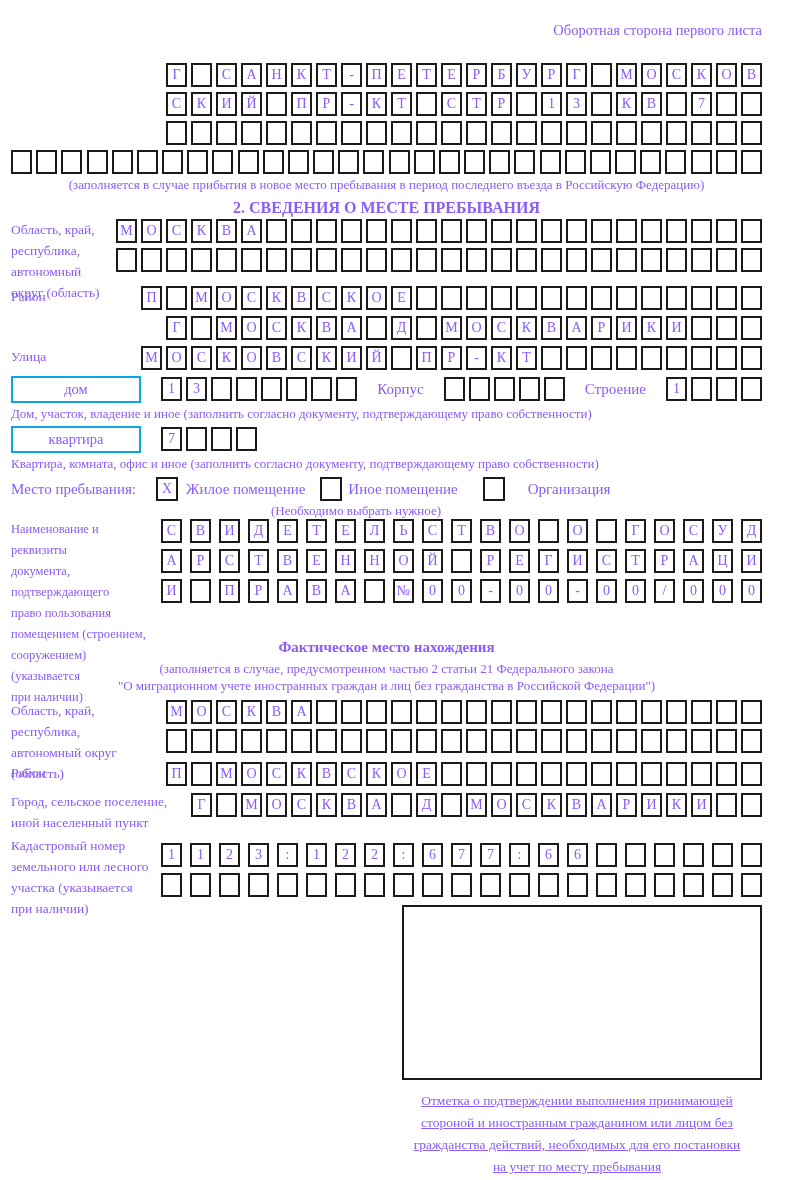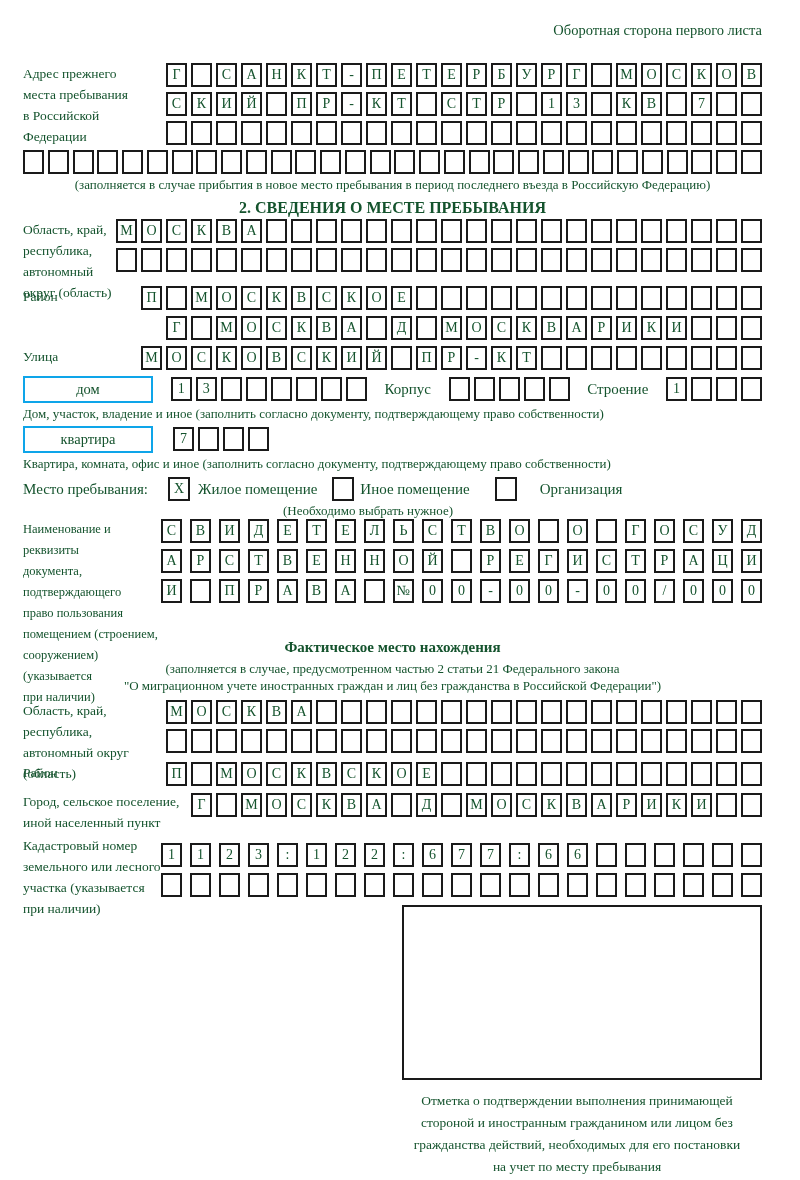--- a/index.html
+++ b/index.html
@@ -1,19 +1,19 @@
 <!DOCTYPE html>
 <html><head>
 <meta charset="utf-8">
 <style>
   html,body { margin:0; padding:0; background:#fff; }
   .page {
     position:relative; width:800px; height:1180px; overflow:hidden;
-    box-sizing:border-box; padding:14px 38px 0 23px;
-    background:#fff; color:#14532d;
+    box-sizing:border-box; padding:14px 38px 0 11px;
+    background:#fff; color:#8b5cf6;
     font-family:"Liberation Serif","DejaVu Serif",serif;
   }
   .header-note { text-align:right; font-size:14.5px; padding-top:8px; }
 
   .block { position:relative; }
   .label {
     position:absolute; left:0; top:0; font-size:13.5px; line-height:21px;
   }
   .rows { display:flex; flex-direction:column; gap:5px; align-items:flex-end; }
   .grid { display:flex; gap:4px; }
@@ -57,37 +57,31 @@
   .fact-note { font-size:13px; text-align:center; line-height:17px; }
   .fact-note.first { margin-top:4px; }
 
   .stamp-area { position:relative; margin-top:8px; height:280px; }
   .stamp-box {
     position:absolute; right:0; top:0; width:360px; height:175px;
     border:2px solid #1a1a1a; box-sizing:border-box;
   }
   .stamp-caption {
     position:absolute; right:-6px; top:185px; width:382px;
-    text-align:center; font-size:13.5px; line-height:22px;
+    text-align:center; font-size:13.5px; line-height:22px;text-decoration:underline;
   }
 </style>
 </head>
 <body>
 
 <div class="page">
 
   <div class="header-note">Оборотная сторона первого листа</div>
 
   <div class="block addr-block">
-    <div class="label">
-      <div>Адрес прежнего</div>
-      <div>места пребывания</div>
-      <div>в Российской</div>
-      <div>Федерации</div>
-    </div>
     <div class="rows">
       <div class="grid">
           <span class="cell">Г</span>
           <span class="cell"></span>
           <span class="cell">С</span>
           <span class="cell">А</span>
           <span class="cell">Н</span>
           <span class="cell">К</span>
           <span class="cell">Т</span>
           <span class="cell">-</span>

